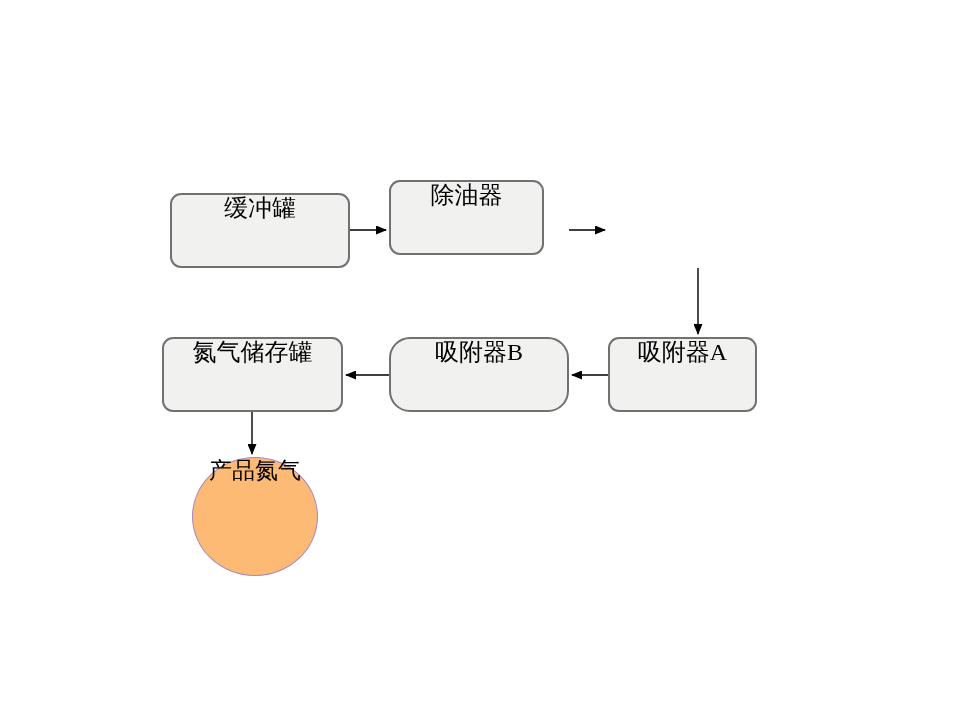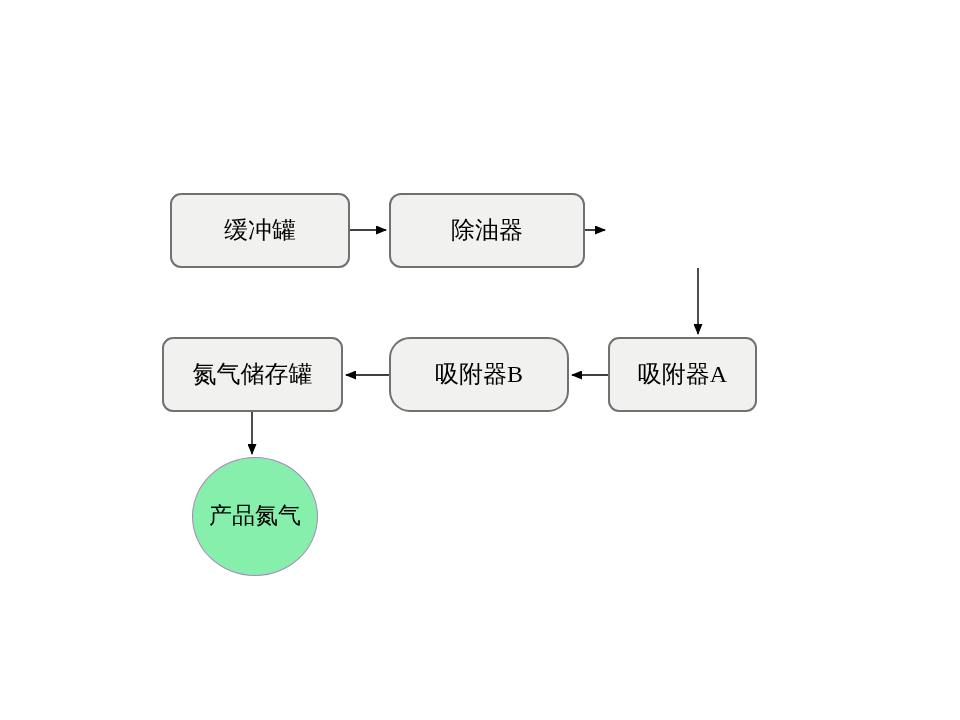--- a/index.html
+++ b/index.html
@@ -20,40 +20,39 @@
     left: 0;
     top: 0;
     width: 960px;
     height: 720px;
     pointer-events: none;
   }
   .node {
     position: absolute;
     box-sizing: border-box;
     display: flex;
-    align-items: center;
     justify-content: center;
     text-align: center;
     color: #000000;
     font-size: 24px;
     line-height: 1.15;
   }
   .rect {
     background: #f1f1ef;
     border: 2px solid #717171;
     border-radius: 11px;
   }
   .circle {
-    background: #86efac;
+    background: #fdba74;
     border: 1px solid #aa85bf;
     border-radius: 50%;
     font-size: 23px;
   }
   #n-buffer      { left: 170px; top: 193px; width: 180px; height: 75px; }
-  #n-oil         { left: 389px; top: 193px; width: 196px; height: 75px; border-radius: 12px; }
+  #n-oil         { left: 389px; top: 180px; width: 155px; height: 75px; }
   #n-airtank     { left: 608px; top: 193px; width: 181px; height: 75px; }
   #n-n2tank      { left: 162px; top: 337px; width: 181px; height: 75px; }
   #n-adsorber-b  { left: 389px; top: 337px; width: 180px; height: 75px; border-radius: 21px; }
   #n-adsorber-a  { left: 608px; top: 337px; width: 149px; height: 75px; }
   #n-product     { left: 192px; top: 457px; width: 126px; height: 119px; }
 </style>
 </head>
 <body>
 
 <div class="canvas">

